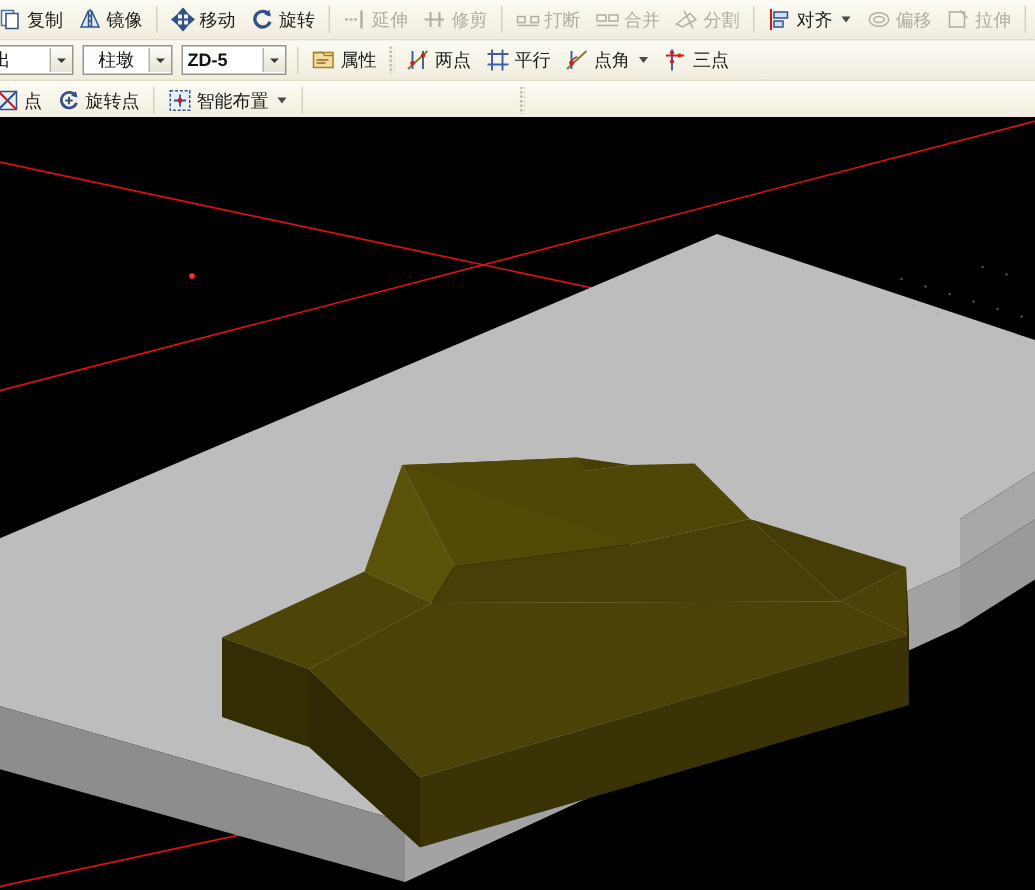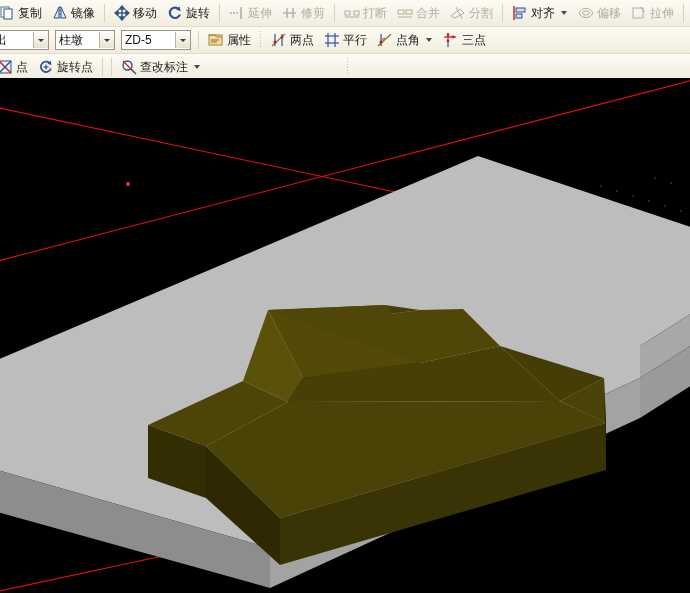--- a/index.html
+++ b/index.html
@@ -52,22 +52,22 @@
   .combo .btn{
     width:14px;height:16px;flex:0 0 auto;
     background:linear-gradient(to bottom,#fdfdf8,#e6e2d3);
     border-left:1px solid #b8b2a2;display:flex;align-items:center;justify-content:center;
   }
   .combo .btn i{
     width:0;height:0;border-left:3px solid transparent;border-right:3px solid transparent;
     border-top:3.5px solid #3c3c36;display:block;
   }
   #combo-cut{width:56px;}
-  #combo-type{width:58px;}
-  #combo-name{width:68px;}
+  #combo-type{width:58px;text-align:center;}
+  #combo-name{width:68px;font-weight:bold;}
 
   
   .viewport{position:absolute;left:0;top:78px;width:690px;height:515px;background:#000;overflow:hidden;}
   .viewport svg{display:block;}
 </style>
 </head>
 <body>
 
 <div id="app">
 
@@ -301,32 +301,35 @@
           <path d="M12.5 5 A5.2 5.2 0 1 0 13 9.5" fill="none" stroke="#2f5389" stroke-width="1.8"></path>
           <path d="M12.6 1.8 L13.6 6 L9.4 4.8 Z" fill="#2f5389"></path>
           <line x1="5.5" y1="8" x2="10.5" y2="8" stroke="#2f5389" stroke-width="1.3"></line>
           <line x1="8" y1="5.5" x2="8" y2="10.5" stroke="#2f5389" stroke-width="1.3"></line>
         </svg>
         <span class="tblabel">旋转点</span>
       </div>
 
       <div class="sep"></div>
 
-
-      <div class="sep"></div>
-
-      <div class="tbitem">
-        <svg class="ico" viewBox="0 0 16 16">
-          <circle cx="6.5" cy="6.5" r="4.5" fill="none" stroke="#2f5389" stroke-width="1.4"></circle>
-          <line x1="10" y1="10" x2="15" y2="15" stroke="#2f5389" stroke-width="1.6"></line>
-          <line x1="2" y1="2" x2="11" y2="11" stroke="#c02020" stroke-width="1.1"></line>
-        </svg>
-        <span class="tblabel">查改标注</span>
+      <div class="tbitem">
+        <svg class="ico" viewBox="0 0 16 16">
+          <rect x="1.5" y="1.5" width="13" height="13" fill="#e8eef8" stroke="#2f5389" stroke-dasharray="2 1.2"></rect>
+          <g stroke="#2f5389" stroke-width="1.2">
+            <line x1="8" y1="4" x2="8" y2="12"></line>
+              <line x1="4" y1="8" x2="12" y2="8"></line>
+          </g>
+          <circle cx="8" cy="8" r="1.6" fill="#c02020"></circle>
+        </svg>
+        <span class="tblabel">智能布置</span>
         <span class="caret"></span>
       </div>
+
+      <div class="sep"></div>
+
 
       <div style="flex:1 1 auto;"></div>
       <div class="grip" style="margin-right:340px;"></div>
     </div>
   </div>
 
   <div class="viewport">
     <svg width="690" height="515" viewBox="0 0 690 515">
 
       <rect x="0" y="0" width="690" height="515" fill="#000000"></rect>

